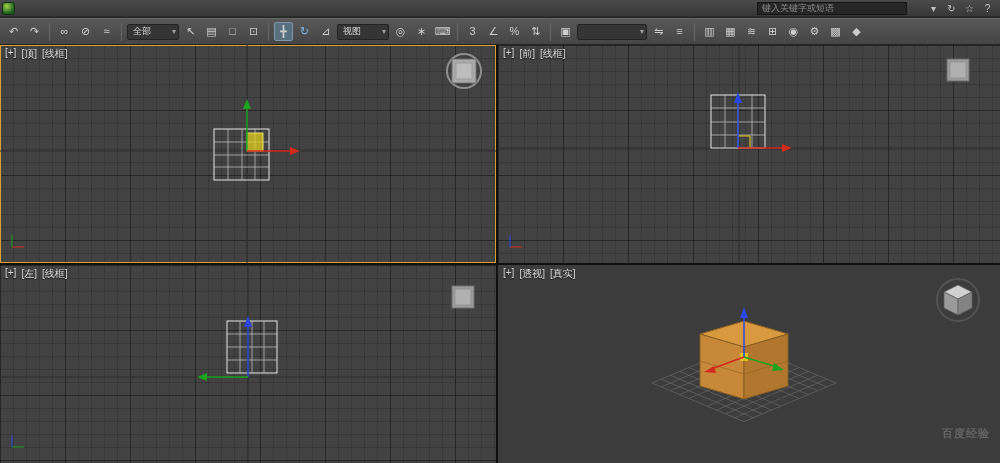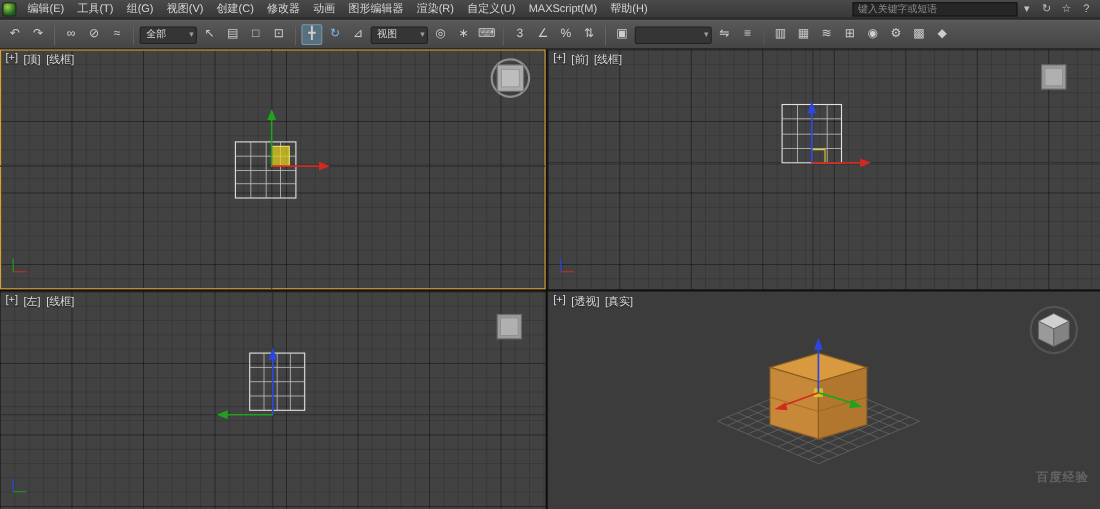--- a/index.html
+++ b/index.html
@@ -13,21 +13,21 @@
 
   
   .menubar{position:absolute; left:0; top:0; width:1000px; height:17px;
     background:linear-gradient(#4a4a4a,#383838); border-bottom:1px solid #2b2b2b;
     display:flex; align-items:center; color:#d6d6d6; font-size:10px;}
   .logo{width:13px; height:13px; margin:0 4px 0 2px; border-radius:3px;
     background:radial-gradient(circle at 35% 30%, #9fd24a, #1e5b1e 70%);
     border:1px solid #123312; flex:0 0 auto;}
   .menus{display:flex; align-items:center; height:100%;}
   .menu-item{padding:0 6px; line-height:17px; cursor:default; white-space:nowrap;}
-  .infocenter{margin-left:auto; display:flex; align-items:flex-start; gap:2px; padding-right:6px;}
+  .infocenter{margin-left:auto; display:flex; align-items:flex-start; gap:20px; padding-right:6px;}
   .search{width:150px; height:13px; background:#262626; border:1px solid #141414;
     color:#bdbdbd; font-size:9px; padding:0 4px; font-family:inherit;}
   .search::placeholder{color:#8b8b8b;}
   .ic-icons{display:flex; gap:5px;}
   .ic-icon{font-size:10px; color:#c2c2c2; width:13px; height:13px; line-height:13px; text-align:center;}
 
   
   .toolbar{position:absolute; left:0; top:18px; width:1000px; height:27px;
     background:linear-gradient(#585858,#454545); border-top:1px solid #646464;
     border-bottom:1px solid #242424; display:flex; align-items:center; padding:0 4px; gap:2px;}
@@ -73,34 +73,20 @@
   .watermark{position:absolute; right:10px; bottom:22px; font-size:11px;
     color:rgba(255,255,255,.20); z-index:3; letter-spacing:1px;font-weight:bold;}
 </style>
 </head>
 <body>
 
 <div class="app">
 
   <div class="menubar">
     <div class="logo"></div>
-    <nav class="menus">
-        <span class="menu-item">编辑(E)</span>
-        <span class="menu-item">工具(T)</span>
-        <span class="menu-item">组(G)</span>
-        <span class="menu-item">视图(V)</span>
-        <span class="menu-item">创建(C)</span>
-        <span class="menu-item">修改器</span>
-        <span class="menu-item">动画</span>
-        <span class="menu-item">图形编辑器</span>
-        <span class="menu-item">渲染(R)</span>
-        <span class="menu-item">自定义(U)</span>
-        <span class="menu-item">MAXScript(M)</span>
-        <span class="menu-item">帮助(H)</span>
-      </nav>
     <div class="infocenter">
       <input class="search" type="text" placeholder="键入关键字或短语" style="">
       <div class="ic-icons">
           <span class="ic-icon">▾</span>
           <span class="ic-icon">↻</span>
           <span class="ic-icon">☆</span>
           <span class="ic-icon">?</span>
         </div>
     </div>
   </div>

